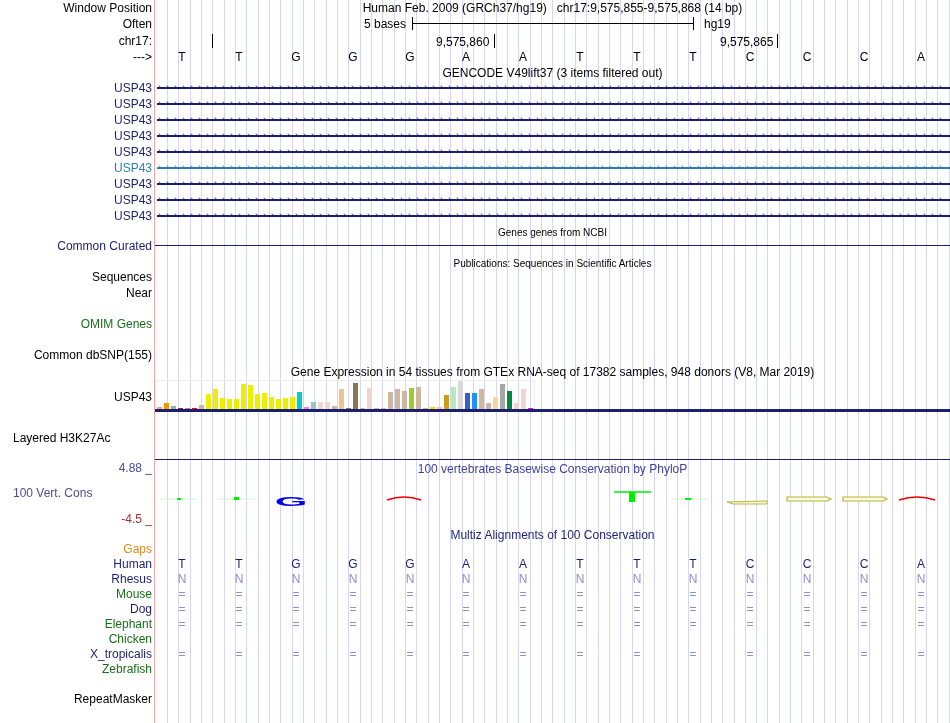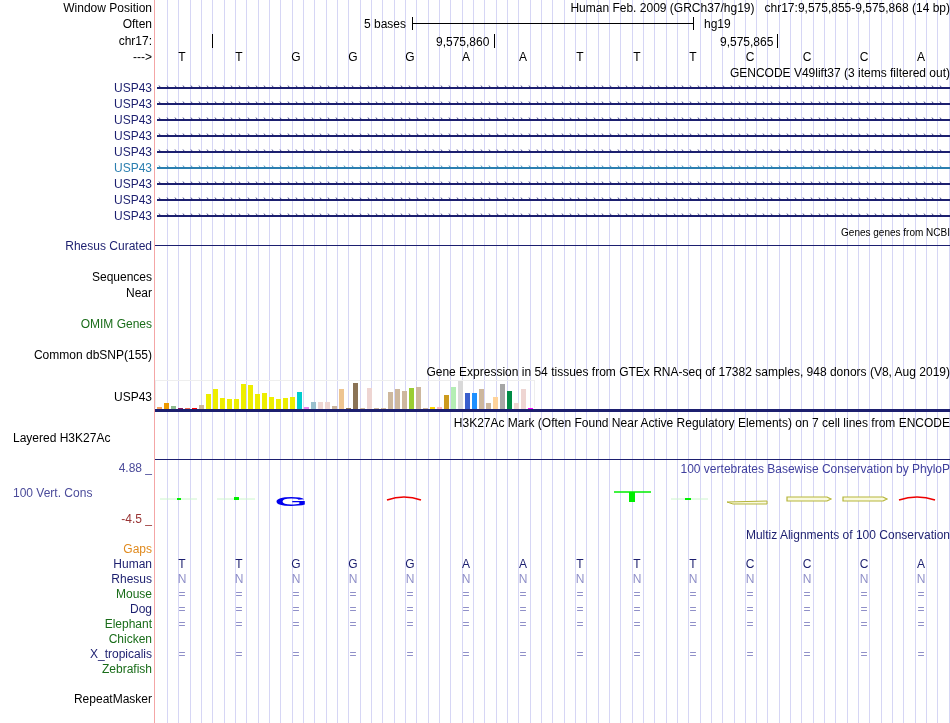--- a/index.html
+++ b/index.html
@@ -13,21 +13,21 @@
   .lbl { position: absolute; right: 0; width: 154px; text-align: right; padding-right: 2px; box-sizing: border-box;
          font-size: 12px; white-space: nowrap; line-height: 14px; }
   .lbl.left { text-align: left; padding-left: 13px; }
   .navy { color: #1c1f6f; }
   .green { color: #1a6d1a; }
   .orange { color: #e08a1e; }
   .blue-light { color: #2b7fb0; }
   .purple { color: #4b4b9a; }
   .maroon { color: #933; }
   #tracks { position: absolute; left: 155px; top: 0; width: 795px; height: 723px; }
-  .ttl { position: absolute; left: 0; width: 795px; text-align: right; white-space: nowrap; line-height: 14px; }
+  .ttl { position: absolute; left: 0; width: 795px; text-align: center; white-space: nowrap; line-height: 14px; }
   .ttl.small { font-size: 10px; }
   .base { position: absolute; width: 20px; margin-left: -10px; text-align: center; font-size: 12px; line-height: 14px; }
   .gene-line { position: absolute; left: 2px; width: 793px; height: 2px; background: #1c1f6f; }
   .gene-line.hl { background: #2b7fb0; }
   .arrow { position: absolute; font-size: 9px; line-height: 10px; color: #1c1f6f; }
   .hline { position: absolute; left: 0; width: 795px; background: #1c1f6f; }
   .bar { position: absolute; bottom: 0; width: 5px; }
   #gtex { position: absolute; left: 0; top: 380px; width: 380px; height: 29px; }
   .aln { position: absolute; width: 20px; margin-left: -10px; text-align: center; font-size: 12px; line-height: 14px; }
 </style>
@@ -117,21 +117,21 @@
         <div class="lbl navy" style="top: 81px;">USP43</div>
         <div class="lbl navy" style="top: 97px;">USP43</div>
         <div class="lbl navy" style="top: 113px;">USP43</div>
         <div class="lbl navy" style="top: 129px;">USP43</div>
         <div class="lbl navy" style="top: 145px;">USP43</div>
         <div class="lbl blue-light" style="top: 161px;">USP43</div>
         <div class="lbl navy" style="top: 177px;">USP43</div>
         <div class="lbl navy" style="top: 193px;">USP43</div>
         <div class="lbl navy" style="top: 209px;">USP43</div>
       </div>
-    <div class="lbl navy" style="top:239px">Rhesus Curated</div>
+    <div class="lbl navy" style="top:239px">Common Curated</div>
     <div class="lbl" style="top:270px">Sequences</div>
     <div class="lbl" style="top:286px">Near</div>
     <div class="lbl green" style="top:317px">OMIM Genes</div>
     <div class="lbl" style="top:348px">Common dbSNP(155)</div>
     <div class="lbl" style="top:390px">USP43</div>
     <div class="lbl left" style="top:431px">Layered H3K27Ac</div>
     <div class="lbl purple" style="top:461px">4.88 _</div>
     <div class="lbl left purple" style="top:486px">100 Vert. Cons</div>
     <div class="lbl maroon" style="top:512px">-4.5 _</div>
     <div class="lbl orange" style="top:542px">Gaps</div>
@@ -1076,22 +1076,23 @@
         <span class="arrow" style="left: 752px; top: 210px;">›</span>
         <span class="arrow" style="left: 760px; top: 210px;">›</span>
         <span class="arrow" style="left: 768px; top: 210px;">›</span>
         <span class="arrow" style="left: 776px; top: 210px;">›</span>
         <span class="arrow" style="left: 784px; top: 210px;">›</span>
       </div>
 
     <div class="ttl small" style="top:226px">Genes genes from NCBI</div>
     <div class="hline" style="top:245px; height:1px;"></div>
 
-
-    <div class="ttl" style="top:365px">Gene Expression in 54 tissues from GTEx RNA-seq of 17382 samples, 948 donors (V8, Aug 2019)</div>
+    <div class="ttl small" style="top:257px">Publications: Sequences in Scientific Articles</div>
+
+    <div class="ttl" style="top:365px">Gene Expression in 54 tissues from GTEx RNA-seq of 17382 samples, 948 donors (V8, Mar 2019)</div>
     <div id="gtex">
       <div style="position:absolute; left:0; top:0; width:380px; height:28px; border:1px solid #eeeeee; border-bottom:none; box-sizing:border-box;"></div>
     <div class="bar" style="left: 2px; height: 2px; background: rgb(244, 164, 96);"></div>
         <div class="bar" style="left: 9px; height: 6px; background: rgb(238, 154, 0);"></div>
         <div class="bar" style="left: 16px; height: 3px; background: rgb(143, 188, 143);"></div>
         <div class="bar" style="left: 23px; height: 1px; background: rgb(139, 28, 98);"></div>
         <div class="bar" style="left: 30px; height: 1px; background: rgb(238, 106, 80);"></div>
         <div class="bar" style="left: 37px; height: 1px; background: rgb(255, 0, 0);"></div>
         <div class="bar" style="left: 44px; height: 4px; background: rgb(205, 183, 158);"></div>
         <div class="bar" style="left: 51px; height: 15px; background: rgb(238, 238, 0);"></div>
@@ -1137,21 +1138,20 @@
         <div class="bar" style="left: 331px; height: 6px; background: rgb(205, 183, 158);"></div>
         <div class="bar" style="left: 338px; height: 12px; background: rgb(255, 211, 155);"></div>
         <div class="bar" style="left: 345px; height: 25px; background: rgb(166, 166, 166);"></div>
         <div class="bar" style="left: 352px; height: 18px; background: rgb(0, 139, 69);"></div>
         <div class="bar" style="left: 359px; height: 6px; background: rgb(238, 213, 210);"></div>
         <div class="bar" style="left: 366px; height: 20px; background: rgb(238, 213, 210);"></div>
         <div class="bar" style="left: 373px; height: 1px; background: rgb(255, 0, 255);"></div>
       </div>
     <div class="hline" style="top:409px; height:3px;"></div>
 
-    <div class="ttl" style="top:416px">H3K27Ac Mark (Often Found Near Active Regulatory Elements) on 7 cell lines from ENCODE</div>
     <div class="hline" style="top:459px; height:1px;"></div>
 
     <div class="ttl purple" style="top:462px; color:#3f3f9e;">100 vertebrates Basewise Conservation by PhyloP</div>
     <svg style="position:absolute; left:0; top:480px;" width="795" height="40">
       <g>
           <line x1="5" y1="19" x2="42" y2="19" stroke="#ccf5cc" stroke-width="1"></line>
           <rect x="22" y="18" width="4" height="2" fill="#00ee00"></rect>
         </g>
       <g>
           <line x1="62" y1="19" x2="100" y2="19" stroke="#ccf5cc" stroke-width="1"></line>

